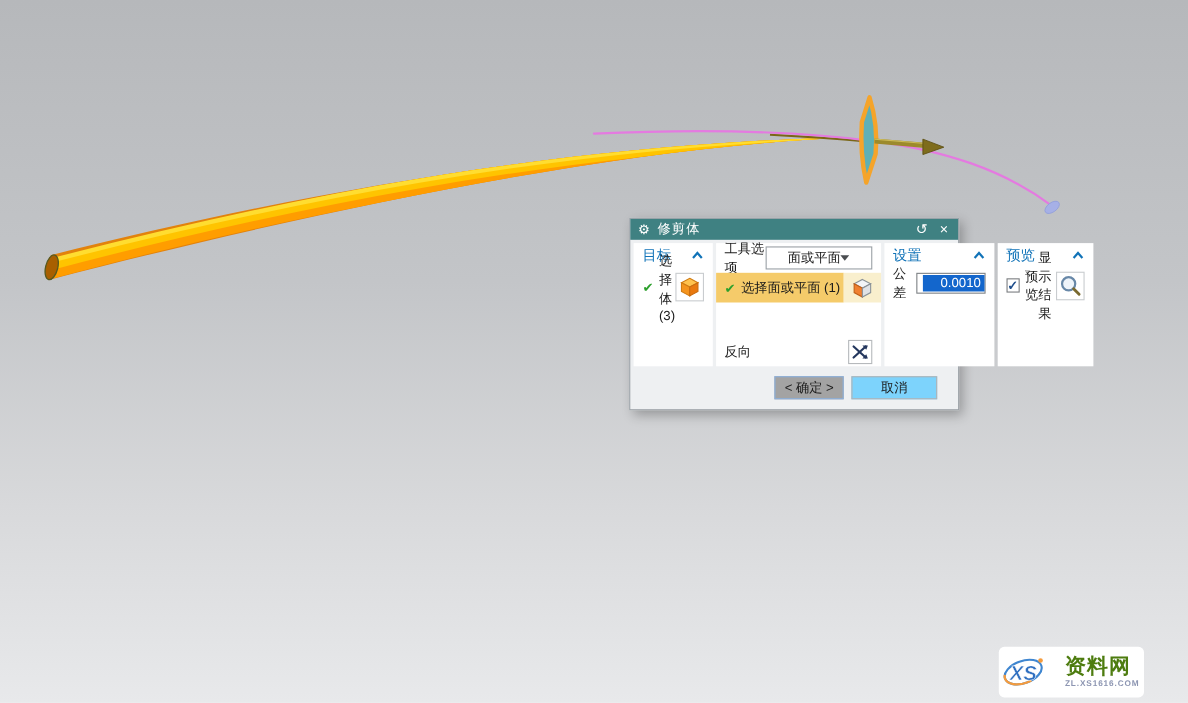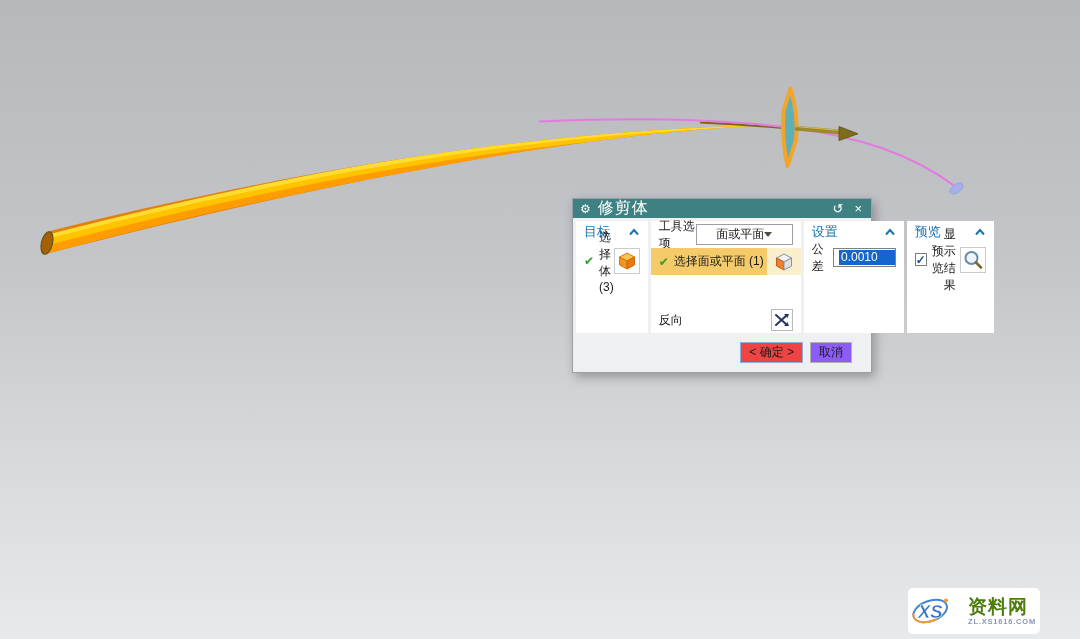--- a/index.html
+++ b/index.html
@@ -18,21 +18,21 @@
     position:absolute; left:572px; top:198px; width:300px;
     background:#eef0f2; border:1px solid #9aa0a6;
     box-shadow:3px 4px 10px rgba(0,0,0,.28);
     font-size:12px; color:#1a1a1a;
   }
   .titlebar{
     height:19px; background:#3f8182; color:#fff;
     display:flex; align-items:center; padding:0 7px; gap:7px;
   }
   .titlebar .gear{ font-size:12px; line-height:1; }
-  .titlebar .title{ flex:1; font-size:16px; letter-spacing:1px; }
+  .titlebar .title{ flex:1; font-size:12px; letter-spacing:1px; }
   .titlebar .tb-btn{ font-size:13px; line-height:1; cursor:default; padding:0 2px; }
 
   .cards{ display:flex; flex-direction:row; gap:3px; padding:3px 3px 0 3px; }
   .card{ background:#fff; }
   .sec-header{
     height:22px; display:flex; align-items:center; justify-content:space-between;
     padding:0 8px; color:#1173b8; font-size:13px;
   }
   .chev{ display:block; }
   .row{ display:flex; align-items:center; padding:0 8px; }
@@ -63,38 +63,38 @@
   .xbox{ width:22px; height:22px; border:1px solid #b6b9bc; background:#fff;
     display:flex; align-items:center; justify-content:center; }
 
   .row-tol{ height:29px; }
   .tol-field{
     width:72px; height:19px; border:1px solid #7d8184; background:#fff;
     display:flex; align-items:center;
   }
   .tol-sel{
     margin-left:5px; flex:1; background:#1366cc; color:#fff; font-size:12px;
-    text-align:right; padding-right:17px; line-height:15px;
+    text-align:right; padding-right:3px; line-height:15px;
   }
 
   .row-preview{ height:33px; }
   .checkbox{
     width:13px; height:13px; border:1px solid #7a7d80; background:#fff;
     display:flex; align-items:center; justify-content:center;
     font-size:12px; color:#1f4e8c; line-height:1; margin-right:5px; font-weight:bold;
   }
   .show-result-label{ margin-right:3px; }
 
   .footer{
     height:39px; display:flex; align-items:center; justify-content:flex-end;
     gap:7px; padding-right:19px;
   }
   .btn{ height:21px; font-size:12px; display:flex; align-items:center; padding:0 8px; color:#1a1a1a; }
-  .btn-ok{ background:#ef4444; border:1px solid #8ab0dc; }
-  .btn-cancel{ background:#8b5cf6; border:1px solid #b0b3b6; padding:0 8px; }
+  .btn-ok{ background:#a3a3a3; border:1px solid #8ab0dc; }
+  .btn-cancel{ background:#7dd3fc; border:1px solid #b0b3b6; padding:0 26px; }
 
   
   .watermark{
     position:absolute; left:908px; top:588px; width:132px; height:46px;
     background:#fff; border-radius:5px; display:flex; align-items:center;
     padding:2px 4px 2px 2px; gap:16px;
   }
   .wm-text{ display:flex; flex-direction:column; align-items:flex-start; line-height:1; }
   .wm-name{ font-size:19px; font-weight:bold; color:#4d7c0f; letter-spacing:1px;
     text-shadow:0 1px 0 rgba(255,255,255,.7); }

